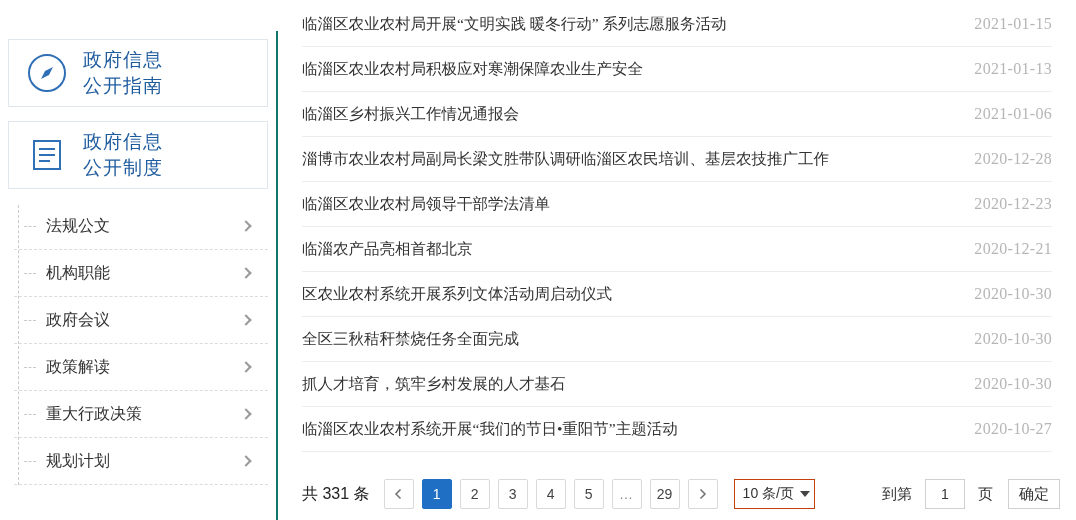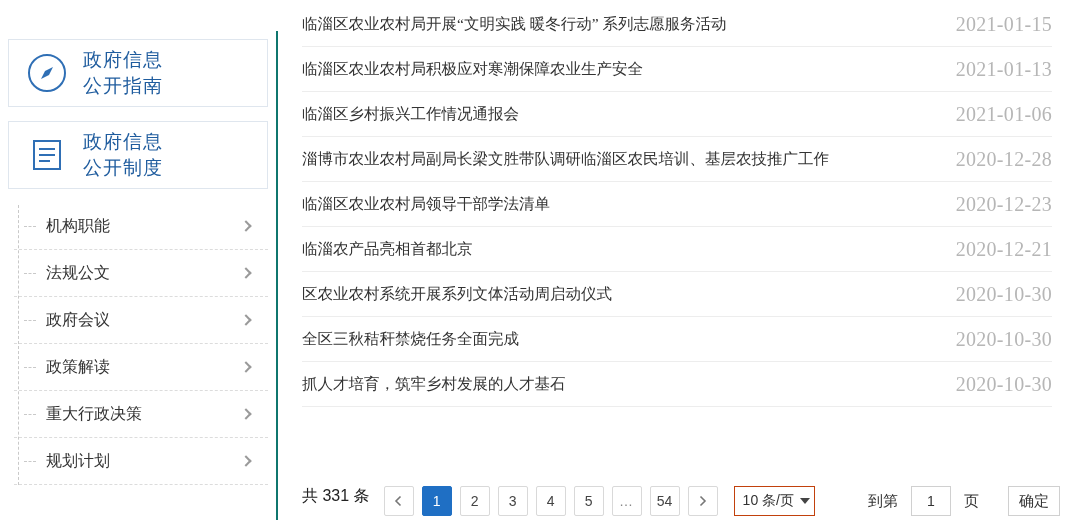--- a/index.html
+++ b/index.html
@@ -134,33 +134,33 @@
     color: #333333;
     font-size: 15.5px;
     white-space: nowrap;
     overflow: hidden;
     text-overflow: ellipsis;
     padding-right: 14px;
   }
   .news-date {
     flex: 0 0 auto;
     color: #b6b6b6;
-    font-size: 20px;
+    font-size: 16px;
     letter-spacing: 0.3px;
   }
 
   
   .pager {
     position: absolute;
     left: 24px;
     right: 16px;
-    bottom: 0;
+    bottom: 9px;
     height: 34px;
     display: flex;
-    align-items: flex-start;
+    align-items: center;
     font-size: 15px;
     color: #333;
   }
   .pager-total {
     margin-right: 14px;
     font-size: 16px;
     color: #222;
   }
   .pg {
     min-width: 30px;
@@ -215,21 +215,21 @@
   .goto-input {
     width: 40px; height: 30px;
     border: 1px solid #d0d0d0;
     text-align: center;
     font-size: 14px;
     color: #333;
     font-family: "Liberation Sans", sans-serif;
     background: #fff;
   }
   .goto-confirm {
-    margin-left: 16px;
+    margin-left: 2px;
     height: 30px;
     border: 1px solid #d0d0d0;
     background: #fff;
     color: #333;
     font-size: 15px;
     padding: 0 10px;
     display: inline-flex;
     align-items: center;
     font-family: "Liberation Sans", sans-serif;
   }
@@ -265,25 +265,25 @@
       </span>
       <span class="card-text">
         <span>政府信息</span>
         <span>公开制度</span>
       </span>
     </div>
 
 
     <div class="subnav">
       <div class="subitem">
+        <span>法规公文</span>
+        <span class="chev"></span>
+      </div>
+      <div class="subitem">
         <span>机构职能</span>
-        <span class="chev"></span>
-      </div>
-      <div class="subitem">
-        <span>法规公文</span>
         <span class="chev"></span>
       </div>
       <div class="subitem">
         <span>政府会议</span>
         <span class="chev"></span>
       </div>
       <div class="subitem">
         <span>政策解读</span>
         <span class="chev"></span>
       </div>
@@ -330,39 +330,43 @@
         <span class="news-title">区农业农村系统开展系列文体活动周启动仪式</span>
         <span class="news-date">2020-10-30</span>
       </div>
       <div class="news-row">
         <span class="news-title">全区三秋秸秆禁烧任务全面完成</span>
         <span class="news-date">2020-10-30</span>
       </div>
       <div class="news-row">
         <span class="news-title">抓人才培育，筑牢乡村发展的人才基石</span>
         <span class="news-date">2020-10-30</span>
+      </div>
+      <div class="news-row">
+        <span class="news-title">临淄区农业农村系统开展“我们的节日•重阳节”主题活动</span>
+        <span class="news-date">2020-10-27</span>
       </div>
     </div>
 
     <div class="pager">
       <span class="pager-total">共 331 条</span>
 
       <span class="pg arrow">
         <svg width="9" height="12" viewBox="0 0 9 12">
           <polyline points="6.5,1.5 2,6 6.5,10.5" fill="none" stroke="#777" stroke-width="1.6"></polyline>
         </svg>
       </span>
 
       <span class="pg current">1</span>
       <span class="pg">2</span>
       <span class="pg">3</span>
       <span class="pg">4</span>
       <span class="pg">5</span>
       <span class="pg ellipsis">…</span>
-      <span class="pg">54</span>
+      <span class="pg">29</span>
 
       <span class="pg arrow">
         <svg width="9" height="12" viewBox="0 0 9 12">
           <polyline points="2.5,1.5 7,6 2.5,10.5" fill="none" stroke="#777" stroke-width="1.6"></polyline>
         </svg>
       </span>
 
       <span class="pg-size">
         <span>10 条/页</span>
         <span class="caret"></span>

